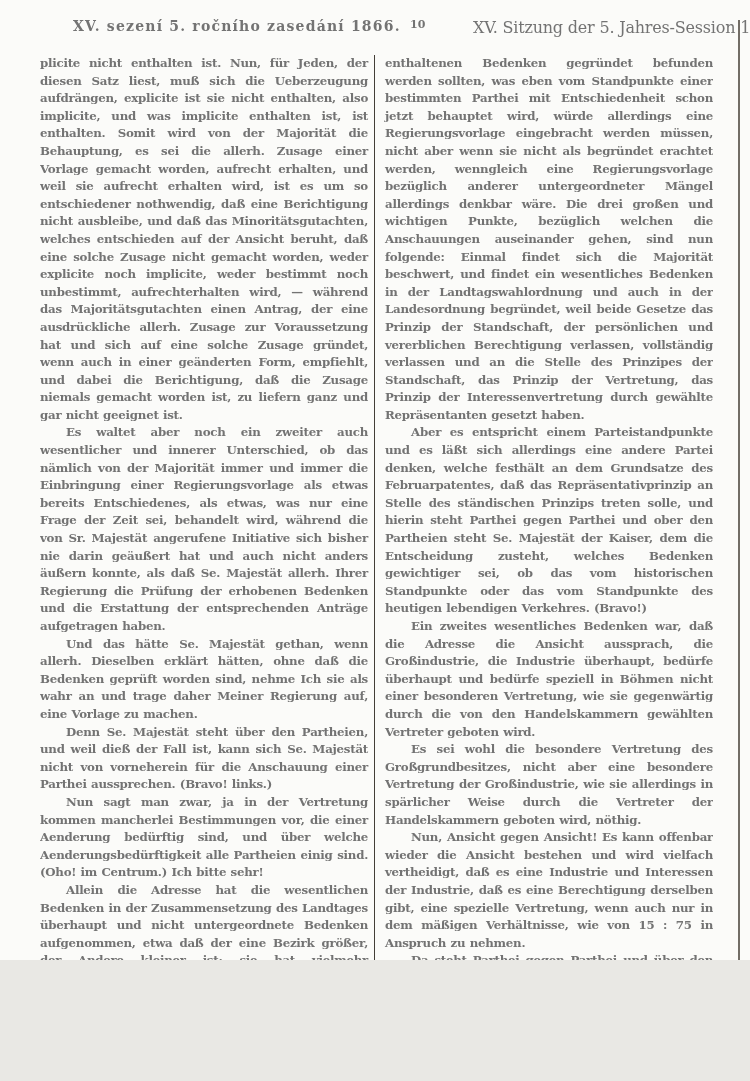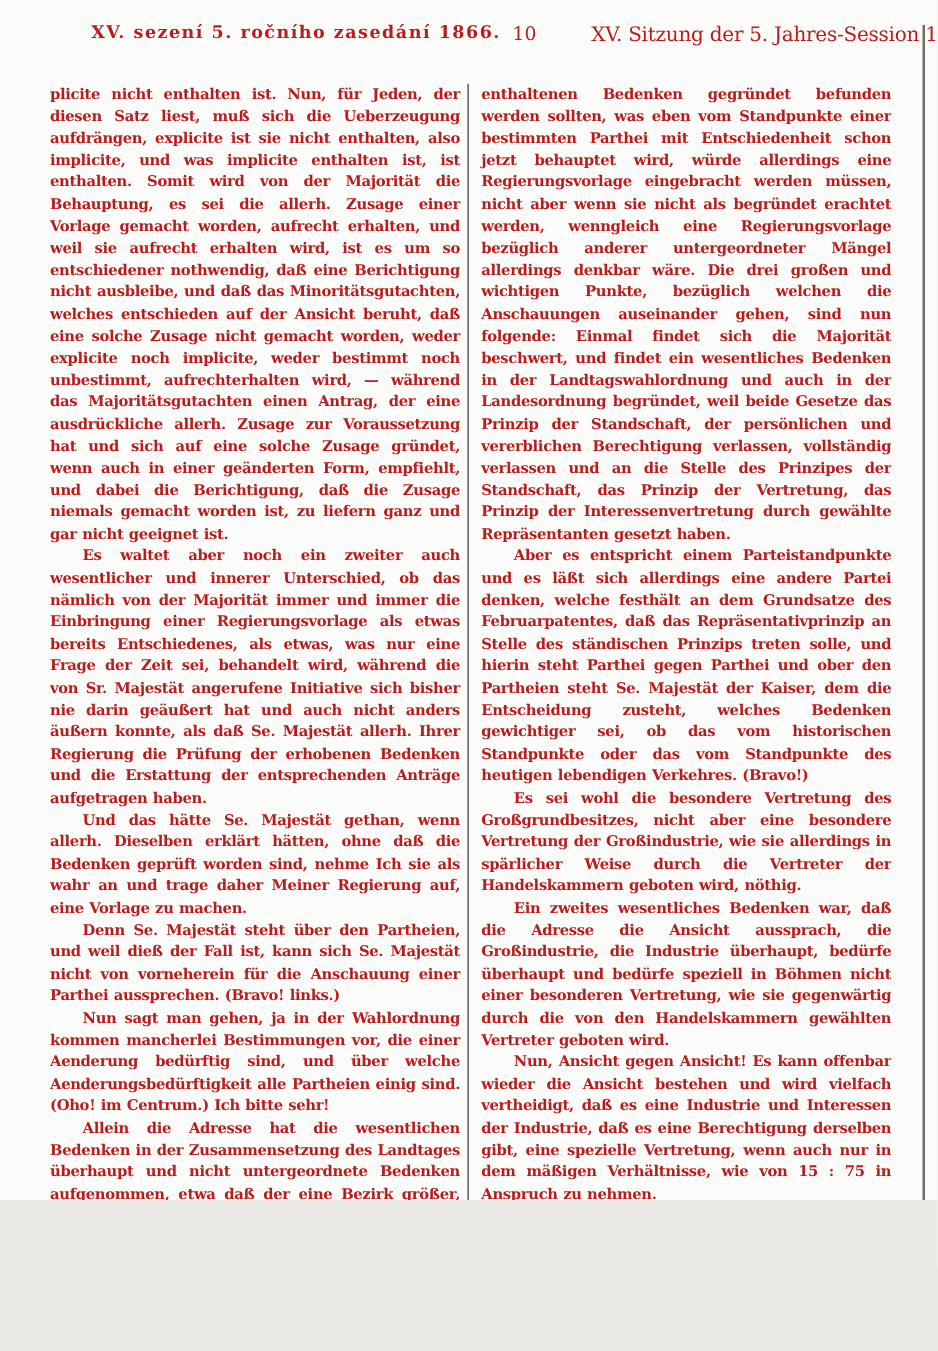--- a/index.html
+++ b/index.html
@@ -7,21 +7,21 @@
     padding: 0;
     background: #e9e8e4;
   }
   .page {
     position: relative;
     width: 750px;
     height: 960px;
     margin: 0 auto;
     background: #fbfbf9;
     overflow: hidden;
-    color: #b91c1c;
+    color: #737373;
     font-family: "DejaVu Serif", serif;
   }
   
   .header {
     position: absolute;
     top: 18px;
     left: 0;
     width: 100%;
     height: 26px;
   }
@@ -31,36 +31,36 @@
     top: 0;
     font-size: 14px;
     font-weight: bold;
     letter-spacing: 1.2px;
     white-space: nowrap;
   }
   .h-num {
     position: absolute;
     left: 410px;
     top: 0;
-    font-size: 15px;
-    font-weight: normal;
+    font-size: 11px;
+    font-weight: bold;
   }
   .h-right {
     position: absolute;
     left: 473px;
     top: 0;
     font-size: 16px;
     font-weight: normal;
     letter-spacing: -0.2px;
     white-space: nowrap;
   }
   
   .columns {
     position: absolute;
-    top: 67px;
+    top: 55px;
     left: 40px;
     display: flex;
   }
   .col {
     width: 328px;
     height: 1003px;
     overflow: hidden;
     text-align: justify;
     font-size: 11.8px;
     font-weight: bold;
@@ -112,29 +112,29 @@
     <span class="h-right">XV. Sitzung der 5. Jahres-Session 1866.</span>
   </div>
 
   <div class="columns">
 
     <div class="col col-left">
       <p class="para no-indent">plicite nicht enthalten ist. Nun, für Jeden, der diesen Satz liest, muß sich die Ueberzeugung aufdrängen, explicite ist sie nicht enthalten, also implicite, und was implicite enthalten ist, ist enthalten. Somit wird von der Majorität die Behauptung, es sei die allerh. Zusage einer Vorlage gemacht worden, aufrecht erhalten, und weil sie aufrecht erhalten wird, ist es um so entschiedener nothwendig, daß eine Berichtigung nicht ausbleibe, und daß das Minoritätsgutachten, welches entschieden auf der Ansicht beruht, daß eine solche Zusage nicht gemacht worden, weder explicite noch implicite, weder bestimmt noch unbestimmt, aufrechterhalten wird, — während das Majoritätsgutachten einen Antrag, der eine ausdrückliche allerh. Zusage zur Voraussetzung hat und sich auf eine solche Zusage gründet, wenn auch in einer geänderten Form, empfiehlt, und dabei die Berichtigung, daß die Zusage niemals gemacht worden ist, zu liefern ganz und gar nicht geeignet ist.</p>
       <p class="para">Es waltet aber noch ein zweiter auch wesentlicher und innerer Unterschied, ob das nämlich von der Majorität immer und immer die Einbringung einer Regierungsvorlage als etwas bereits Entschiedenes, als etwas, was nur eine Frage der Zeit sei, behandelt wird, während die von Sr. Majestät angerufene Initiative sich bisher nie darin geäußert hat und auch nicht anders äußern konnte, als daß Se. Majestät allerh. Ihrer Regierung die Prüfung der erhobenen Bedenken und die Erstattung der entsprechenden Anträge aufgetragen haben.</p>
       <p class="para">Und das hätte Se. Majestät gethan, wenn allerh. Dieselben erklärt hätten, ohne daß die Bedenken geprüft worden sind, nehme Ich sie als wahr an und trage daher Meiner Regierung auf, eine Vorlage zu machen.</p>
       <p class="para">Denn Se. Majestät steht über den Partheien, und weil dieß der Fall ist, kann sich Se. Majestät nicht von vorneherein für die Anschauung einer Parthei aussprechen. (Bravo! links.)</p>
-      <p class="para">Nun sagt man gehen, ja in der Wahlordnung kommen mancherlei Bestimmungen vor, die einer Aenderung bedürftig sind, und über welche Aenderungsbedürftigkeit alle Partheien einig sind. (Oho! im Centrum.) Ich bitte sehr!</p>
+      <p class="para">Nun sagt man zwar, ja in der Vertretung kommen mancherlei Bestimmungen vor, die einer Aenderung bedürftig sind, und über welche Aenderungsbedürftigkeit alle Partheien einig sind. (Oho! im Centrum.) Ich bitte sehr!</p>
       <p class="para">Allein die Adresse hat die wesentlichen Bedenken in der Zusammensetzung des Landtages überhaupt und nicht untergeordnete Bedenken aufgenommen, etwa daß der eine Bezirk größer, der Andere kleiner ist; sie hat vielmehr ausdrücklich erklärt, jenes Elaborat, welches dem vorigen Jahresberichte angeschlossen wurde, hat nicht mit der Adresse vor Se. Majestät zu gehen. Nur das, was in der Adresse steht, ist also als Bedenken Sr. Majestät vorgelegt worden. Wenn diese in der Adresse</p>
     </div>
 
     <div class="col col-right">
       <p class="para no-indent">enthaltenen Bedenken gegründet befunden werden sollten, was eben vom Standpunkte einer bestimmten Parthei mit Entschiedenheit schon jetzt behauptet wird, würde allerdings eine Regierungsvorlage eingebracht werden müssen, nicht aber wenn sie nicht als begründet erachtet werden, wenngleich eine Regierungsvorlage bezüglich anderer untergeordneter Mängel allerdings denkbar wäre. Die drei großen und wichtigen Punkte, bezüglich welchen die Anschauungen auseinander gehen, sind nun folgende: Einmal findet sich die Majorität beschwert, und findet ein wesentliches Bedenken in der Landtagswahlordnung und auch in der Landesordnung begründet, weil beide Gesetze das Prinzip der Standschaft, der persönlichen und vererblichen Berechtigung verlassen, vollständig verlassen und an die Stelle des Prinzipes der Standschaft, das Prinzip der Vertretung, das Prinzip der Interessenvertretung durch gewählte Repräsentanten gesetzt haben.</p>
       <p class="para">Aber es entspricht einem Parteistandpunkte und es läßt sich allerdings eine andere Partei denken, welche festhält an dem Grundsatze des Februarpatentes, daß das Repräsentativprinzip an Stelle des ständischen Prinzips treten solle, und hierin steht Parthei gegen Parthei und ober den Partheien steht Se. Majestät der Kaiser, dem die Entscheidung zusteht, welches Bedenken gewichtiger sei, ob das vom historischen Standpunkte oder das vom Standpunkte des heutigen lebendigen Verkehres. (Bravo!)</p>
+      <p class="para">Ein zweites wesentliches Bedenken war, daß die Adresse die Ansicht aussprach, die Großindustrie, die Industrie überhaupt, bedürfe überhaupt und bedürfe speziell in Böhmen nicht einer besonderen Vertretung, wie sie gegenwärtig durch die von den Handelskammern gewählten Vertreter geboten wird.</p>
       <p class="para">Es sei wohl die besondere Vertretung des Großgrundbesitzes, nicht aber eine besondere Vertretung der Großindustrie, wie sie allerdings in spärlicher Weise durch die Vertreter der Handelskammern geboten wird, nöthig.</p>
-      <p class="para">Ein zweites wesentliches Bedenken war, daß die Adresse die Ansicht aussprach, die Großindustrie, die Industrie überhaupt, bedürfe überhaupt und bedürfe speziell in Böhmen nicht einer besonderen Vertretung, wie sie gegenwärtig durch die von den Handelskammern gewählten Vertreter geboten wird.</p>
       <p class="para">Nun, Ansicht gegen Ansicht! Es kann offenbar wieder die Ansicht bestehen und wird vielfach vertheidigt, daß es eine Industrie und Interessen der Industrie, daß es eine Berechtigung derselben gibt, eine spezielle Vertretung, wenn auch nur in dem mäßigen Verhältnisse, wie von 15 : 75 in Anspruch zu nehmen.</p>
       <p class="para">Da steht Parthei gegen Parthei und über den Partheien steht Se. Majestät der Kaiser (Rufe: Zur Sache! im Centrum), der entscheiden wird, welche Parthei mit ihren Ansprüchen und Interessen berechtigt sei. (Links: Bravo! Im Centrum: Zur Sache!)</p>
 
     </div>
 
   </div>
 
   <div class="scan-edge-right"></div>
   <div class="scan-edge-bottom"></div>
 

